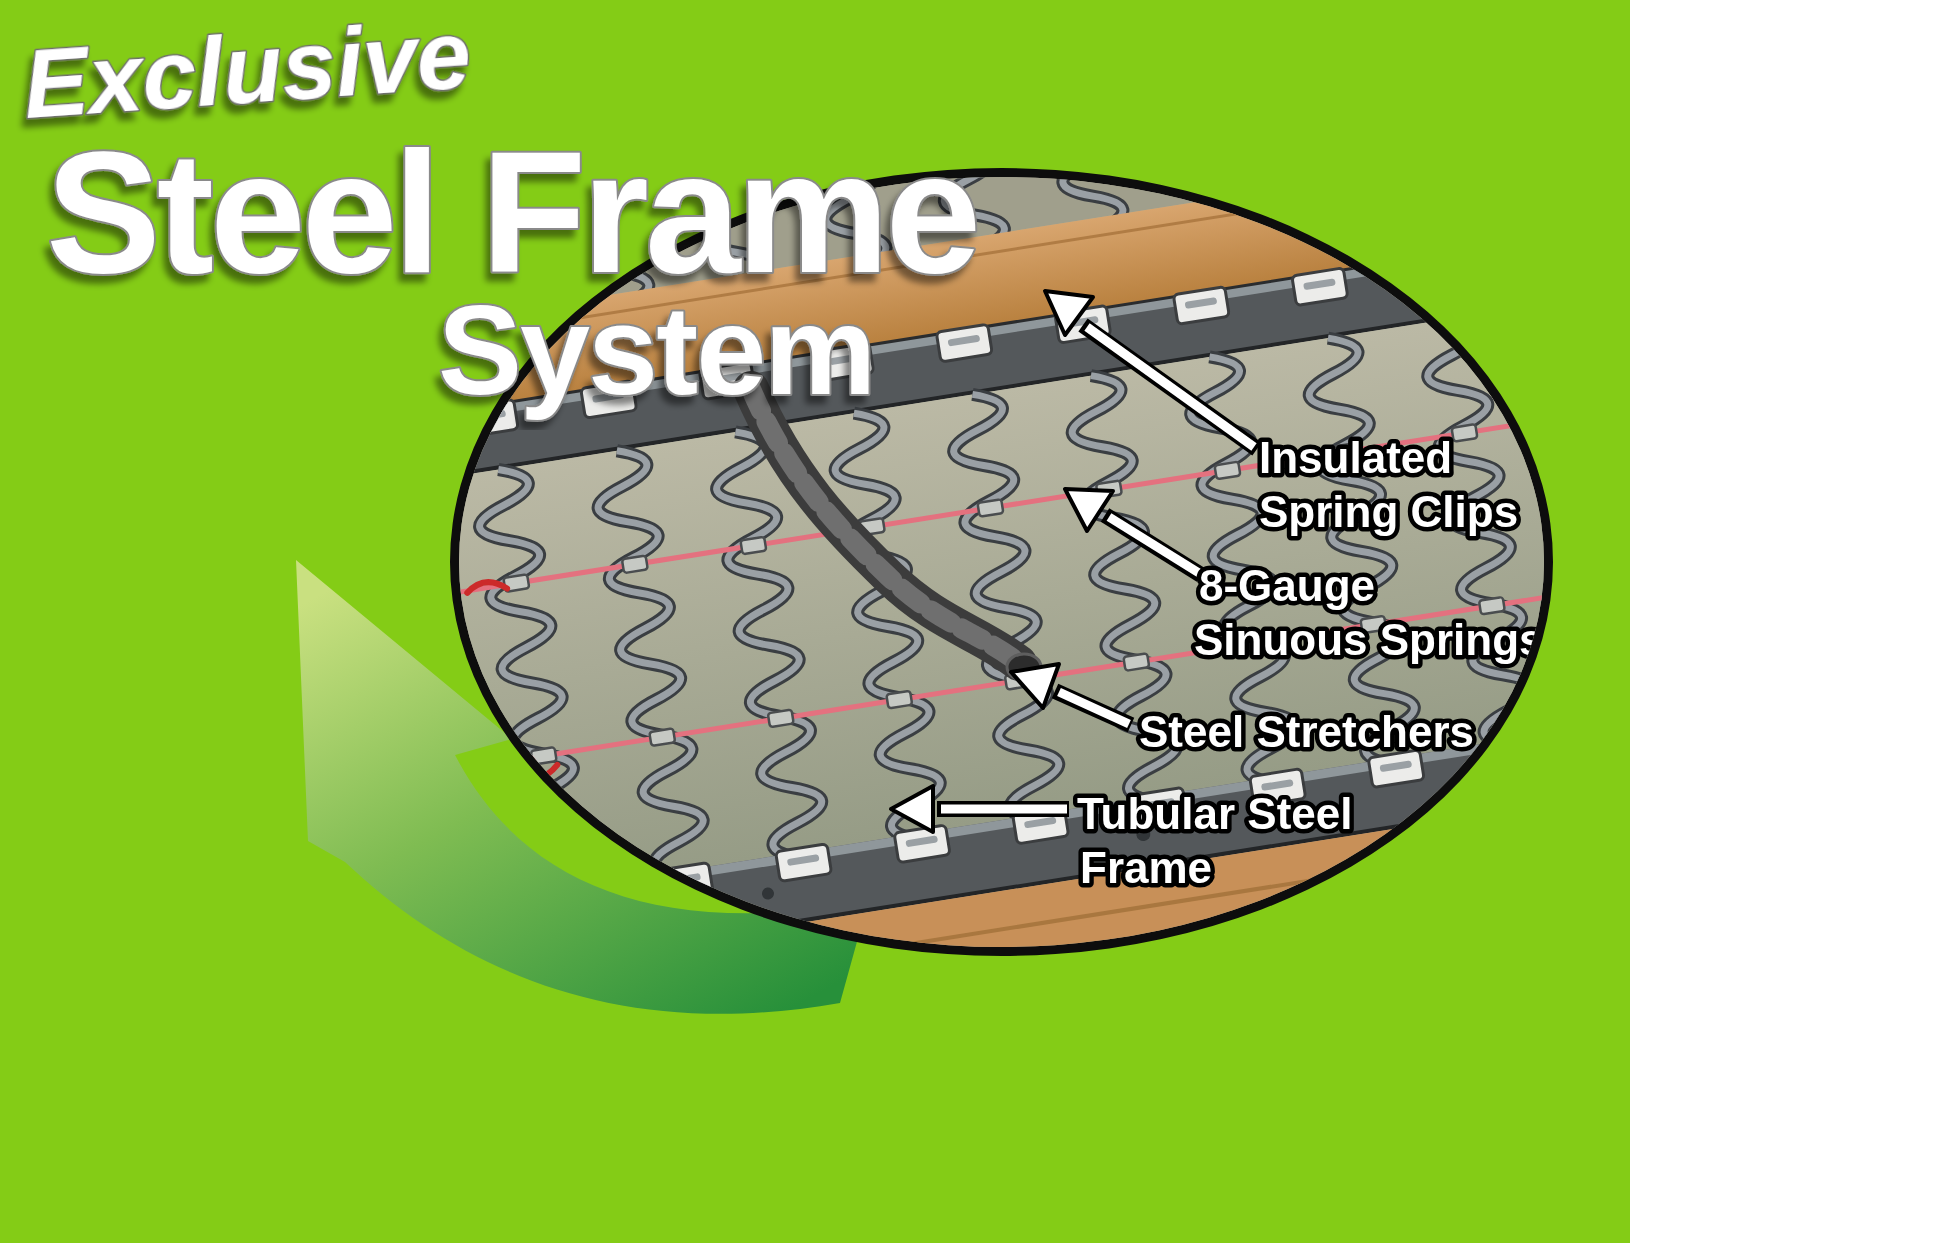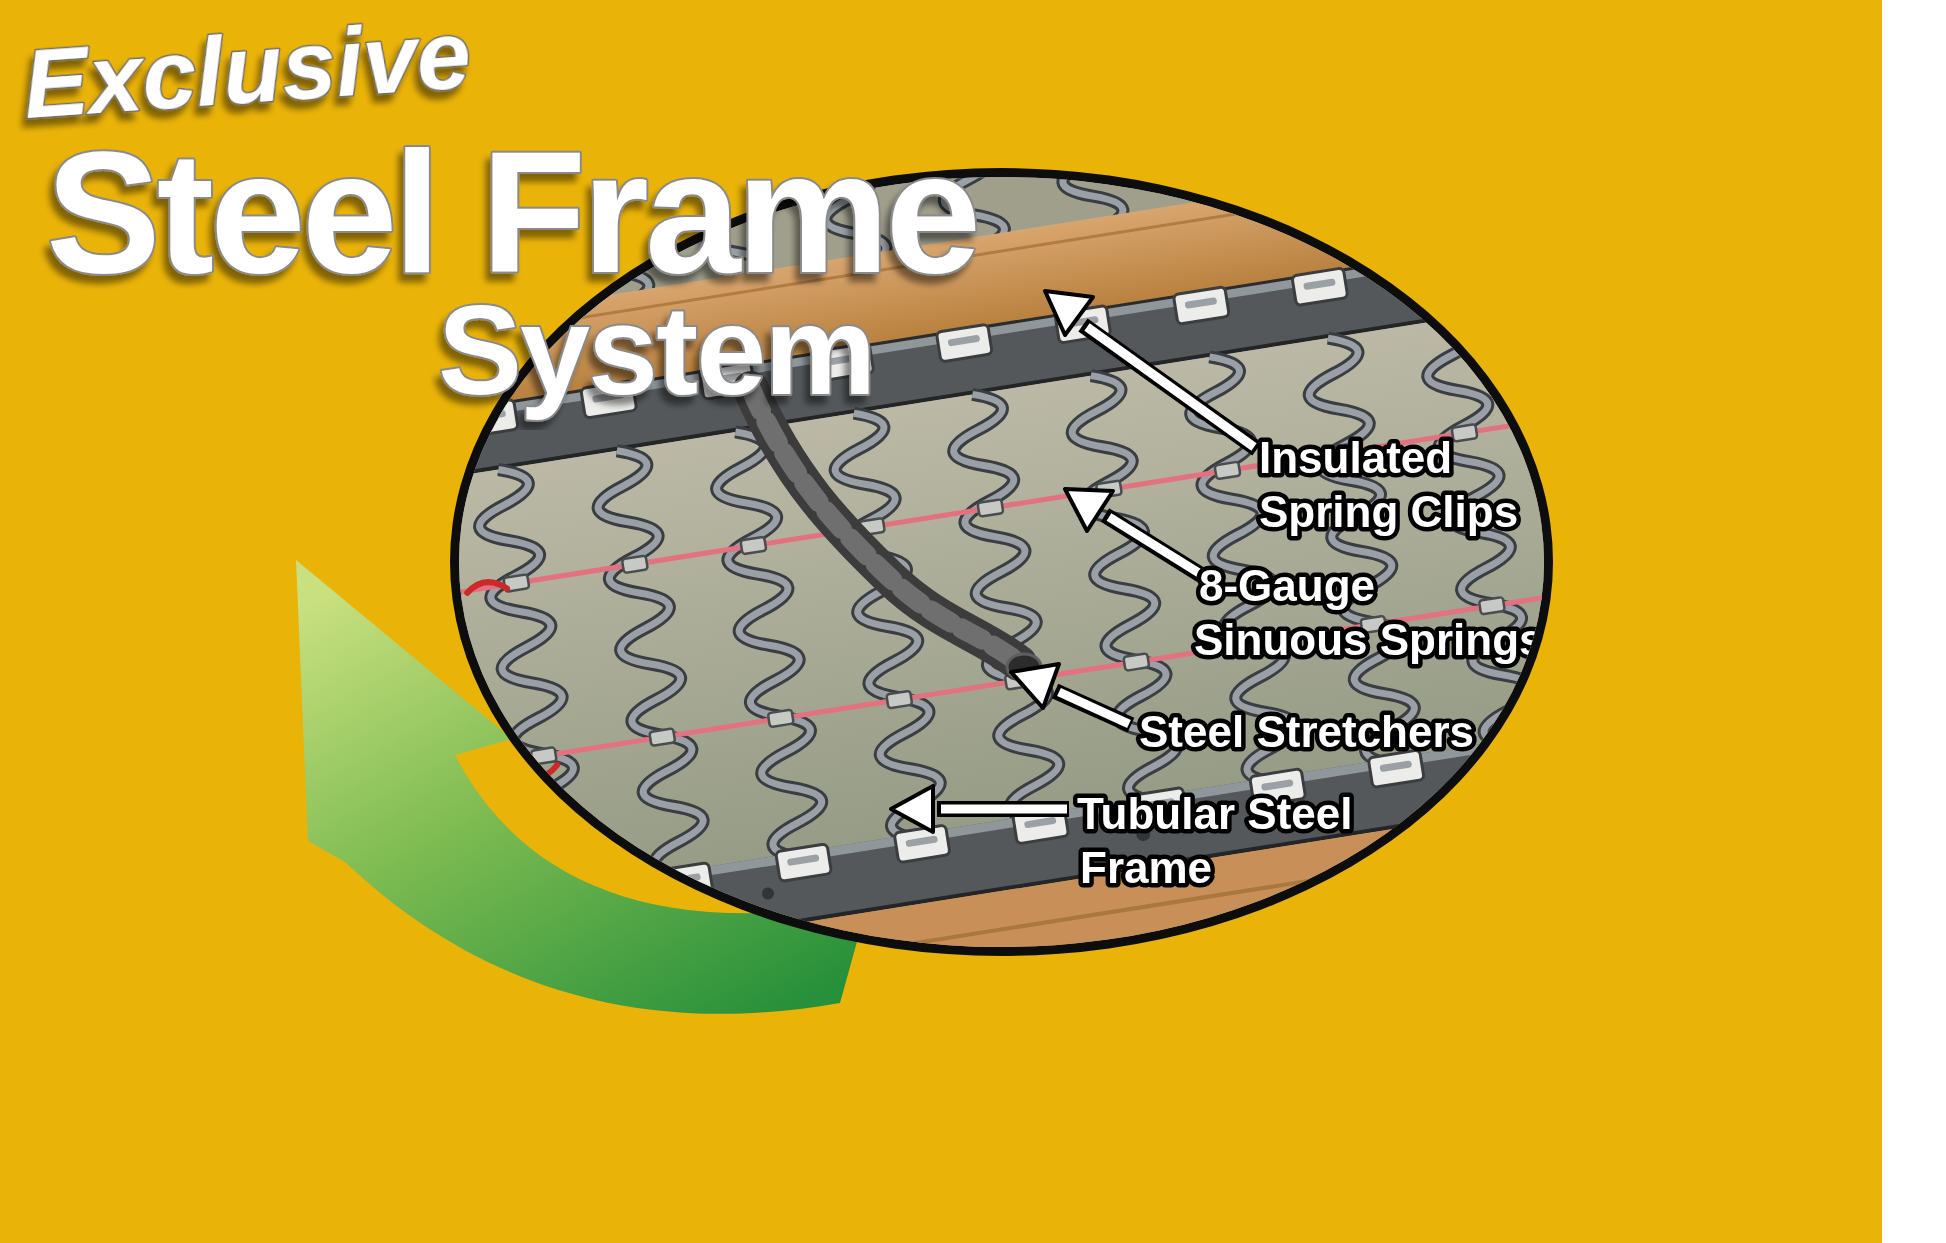--- a/index.html
+++ b/index.html
@@ -1,16 +1,16 @@
 <!DOCTYPE html>
 <html><head>
 <meta charset="utf-8">
 <style>
   html,body{margin:0;padding:0;background:#ffffff;}
-  .stage{position:relative;width:1882px;height:1243px;background:#eab308;overflow:hidden;
+  .stage{position:relative;width:1630px;height:1243px;background:#84cc16;overflow:hidden;
          font-family:"Liberation Sans",sans-serif;}
 
   
   #green-arrow-svg{position:absolute;left:0;top:0;z-index:1;}
 
   
   .photo-ellipse{position:absolute;left:450px;top:168px;width:1085px;height:770px;
                  border:9px solid #0d0d0d;border-radius:50%;overflow:hidden;z-index:2;
                  background:#aaa996;}
   .photo-ellipse svg{display:block;width:100%;height:100%;}

